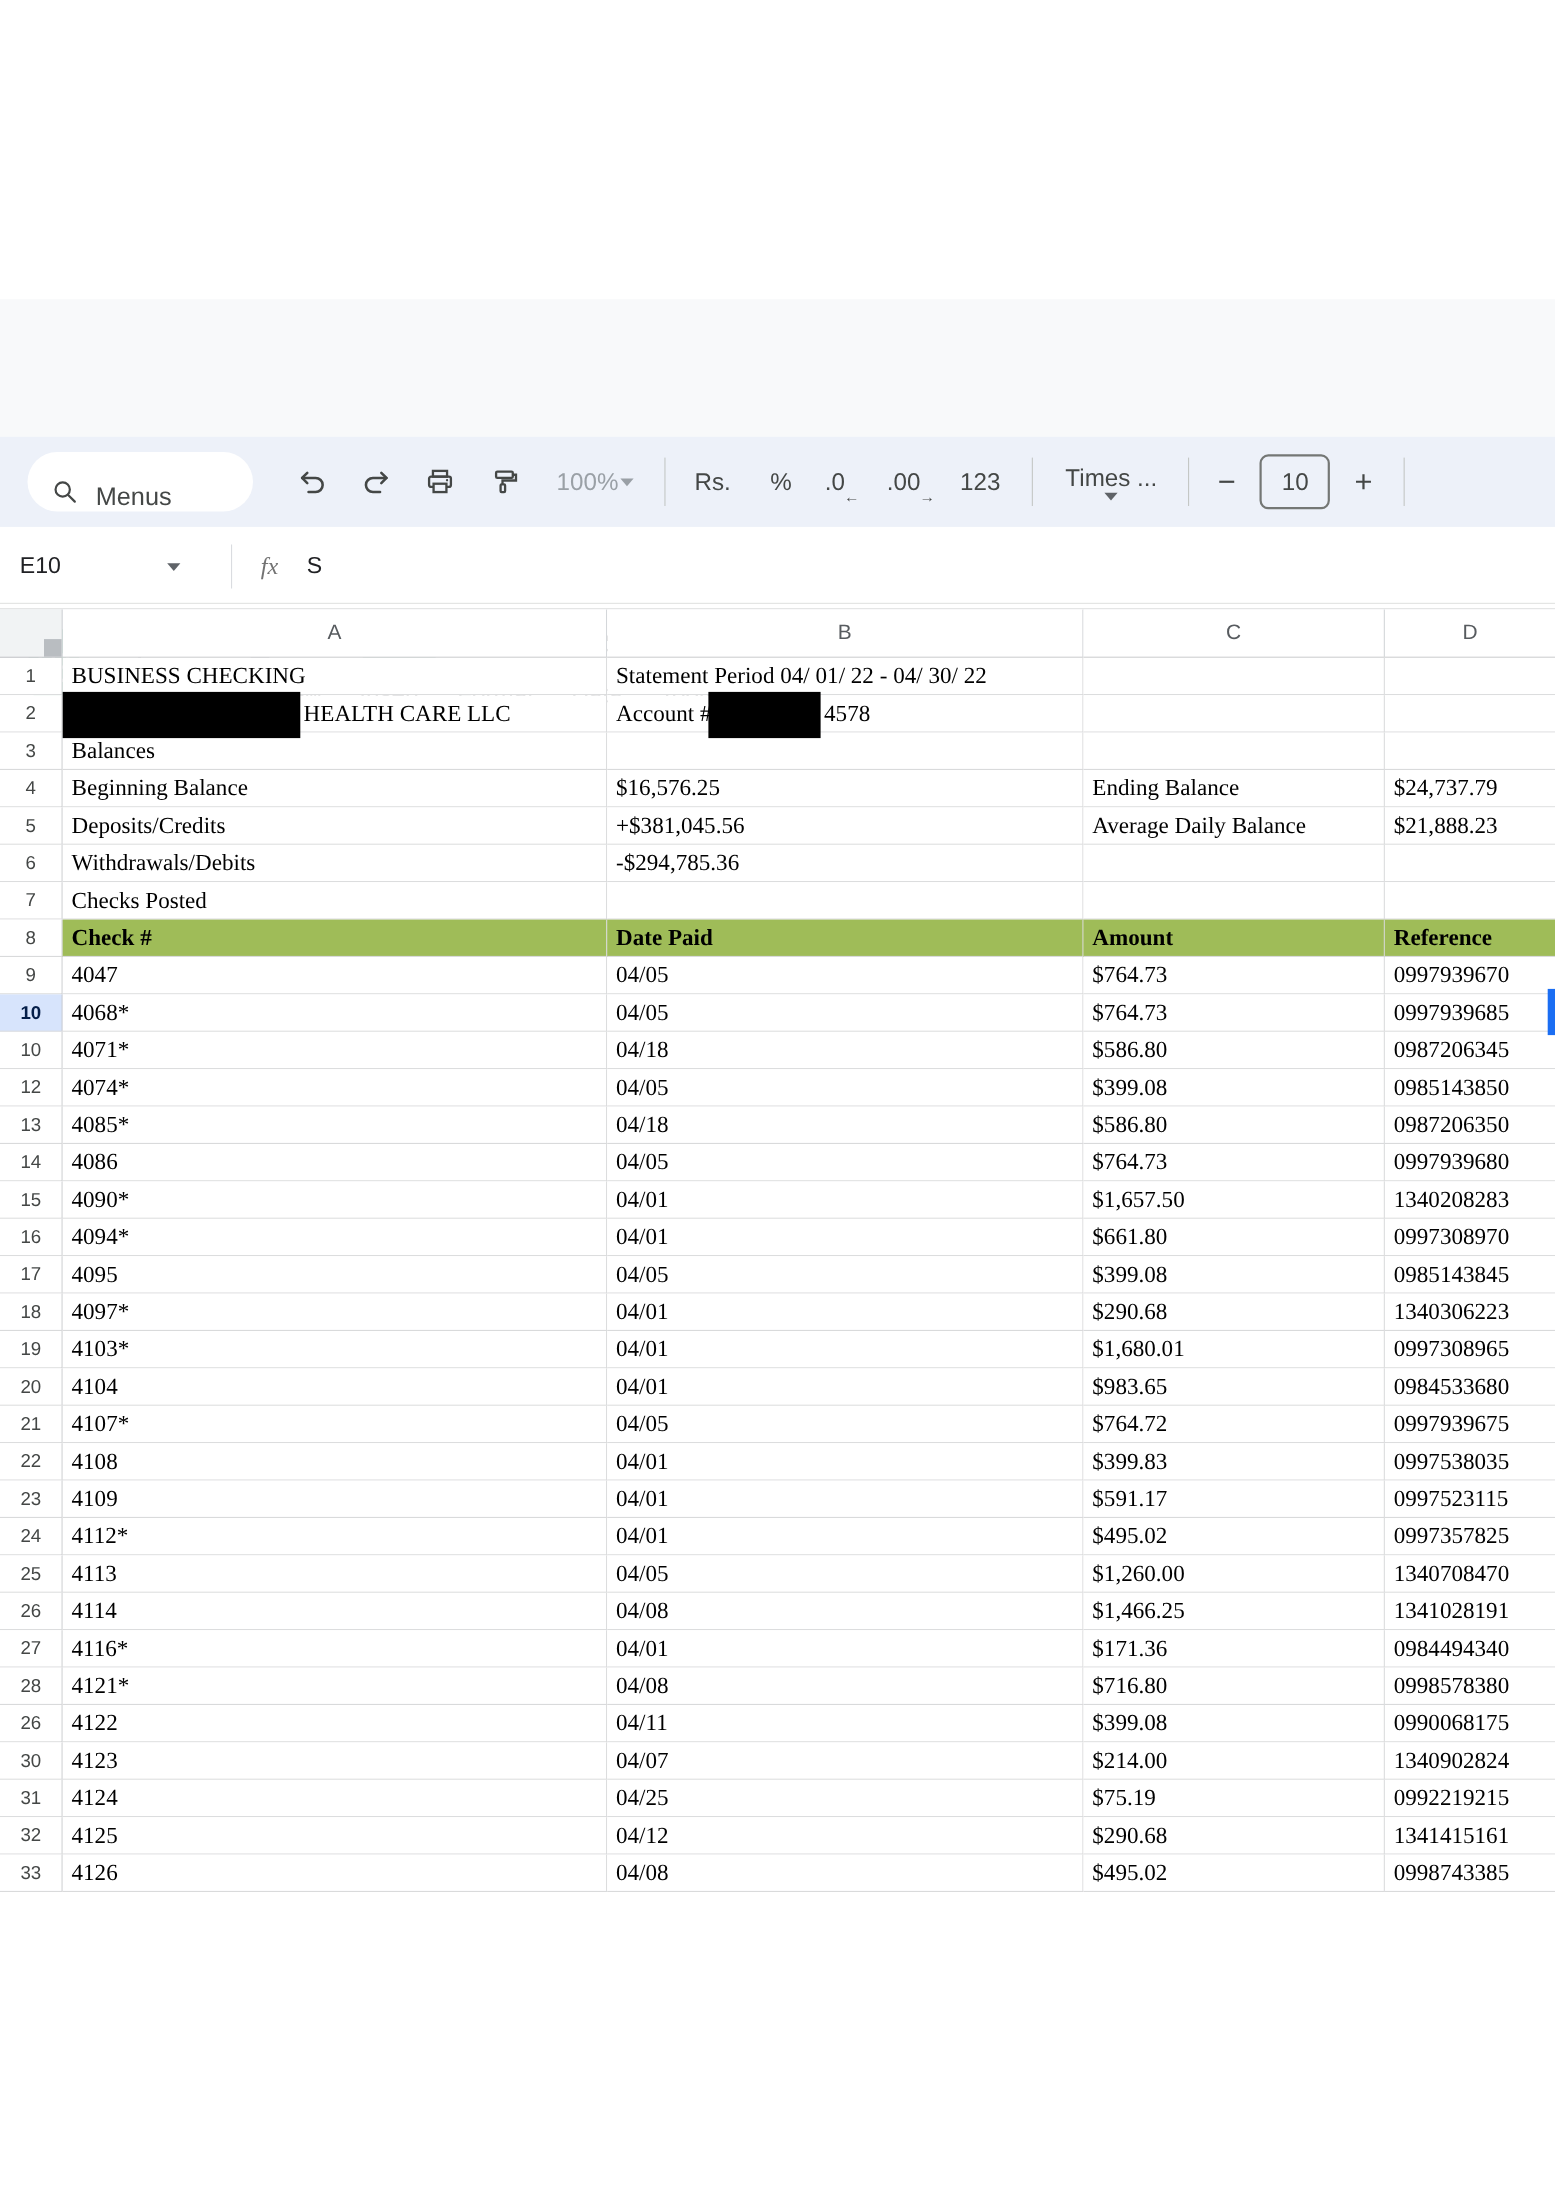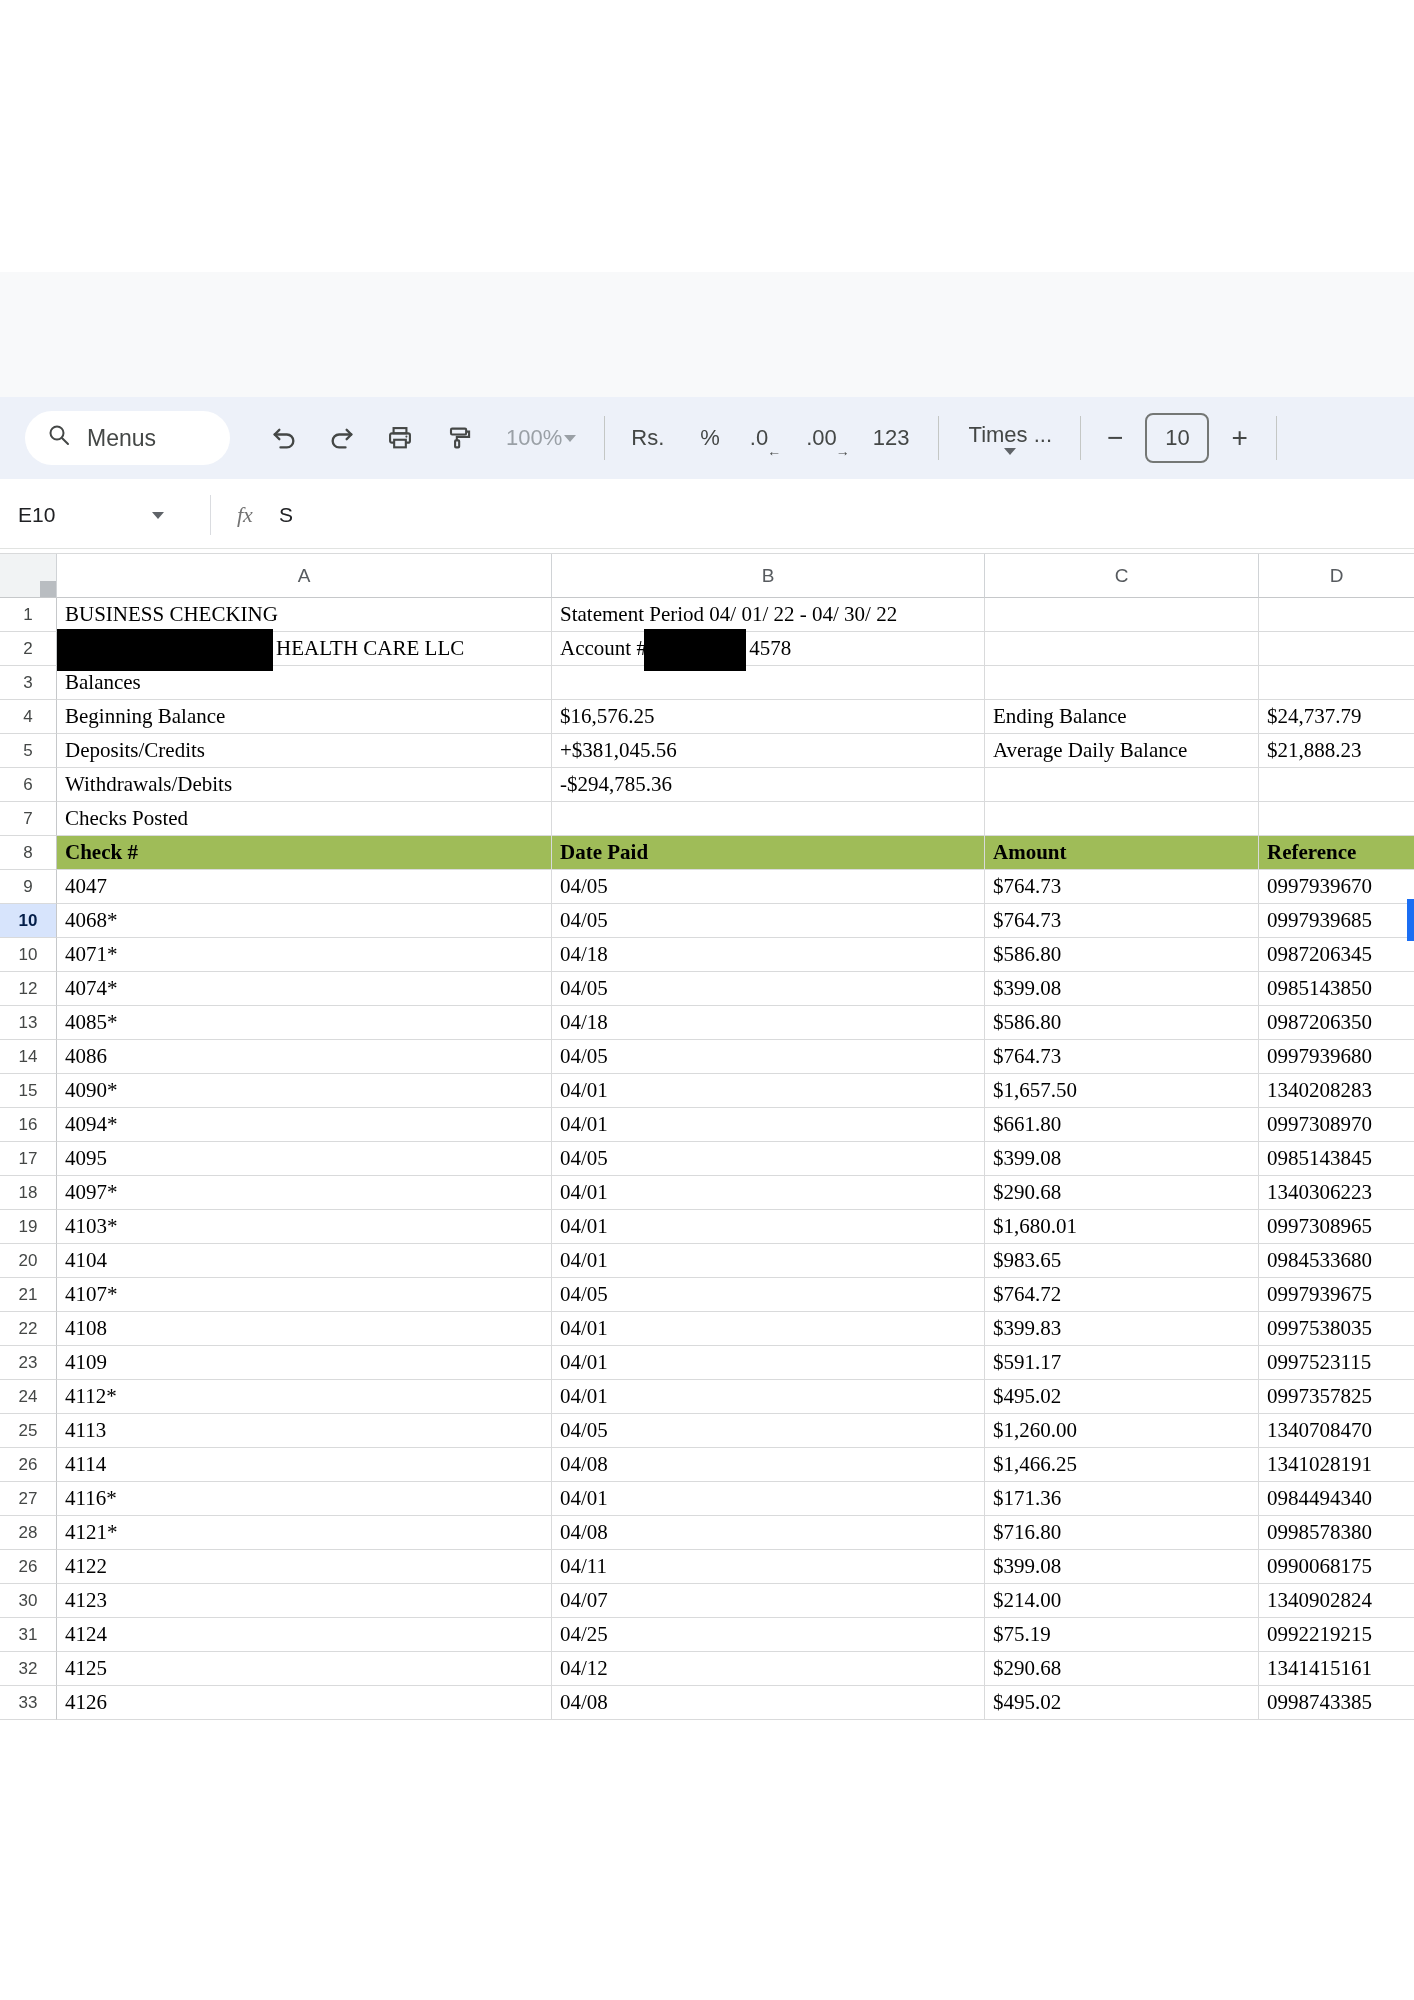--- a/index.html
+++ b/index.html
@@ -26,21 +26,21 @@
   .title-icons{display:flex;align-items:center;margin-left:22px;gap:26px;}
   .title-icons svg{display:block;}
   .menus-row{position:absolute;left:104px;top:346px;display:flex;gap:34px;font-size:22px;color:#3c4043;}
   .menus-row span{cursor:default;}
 
   
   .toolbar{position:absolute;left:0;top:397px;width:1414px;height:82px;background:#edf1f9;
            display:flex;align-items:center;}
   .tb{display:flex;align-items:center;color:#444746;font-size:22px;}
   .menus-pill{margin-left:25px;width:205px;height:54px;background:#ffffff;border-radius:27px;
-      display:flex;align-items:center;justify-content:flex-start;padding-left:22px;box-sizing:border-box;gap:16px;}
+      display:flex;align-items:flex-end;justify-content:flex-start;padding-left:22px;box-sizing:border-box;gap:16px;}
   .menus-pill .label{font-size:23px;color:#444746;}
   .tb-icon{margin-left:30px;}
   .zoom-ctl{margin-left:34px;color:#9aa0a6;display:flex;align-items:center;gap:2px;}
   .caret{width:0;height:0;border-left:6px solid transparent;border-right:6px solid transparent;
          border-top:7px solid #5f6368;display:inline-block;}
   .caret.gray{border-top-color:#9aa0a6;}
   .tb-divider{width:1px;height:44px;background:#c4c7c5;margin-left:28px;}
   .tb-text{margin-left:30px;}
   .dec-btn{position:relative;margin-left:30px;}
   .dec-btn .arr{position:absolute;font-size:14px;bottom:-8px;right:-13px;}

